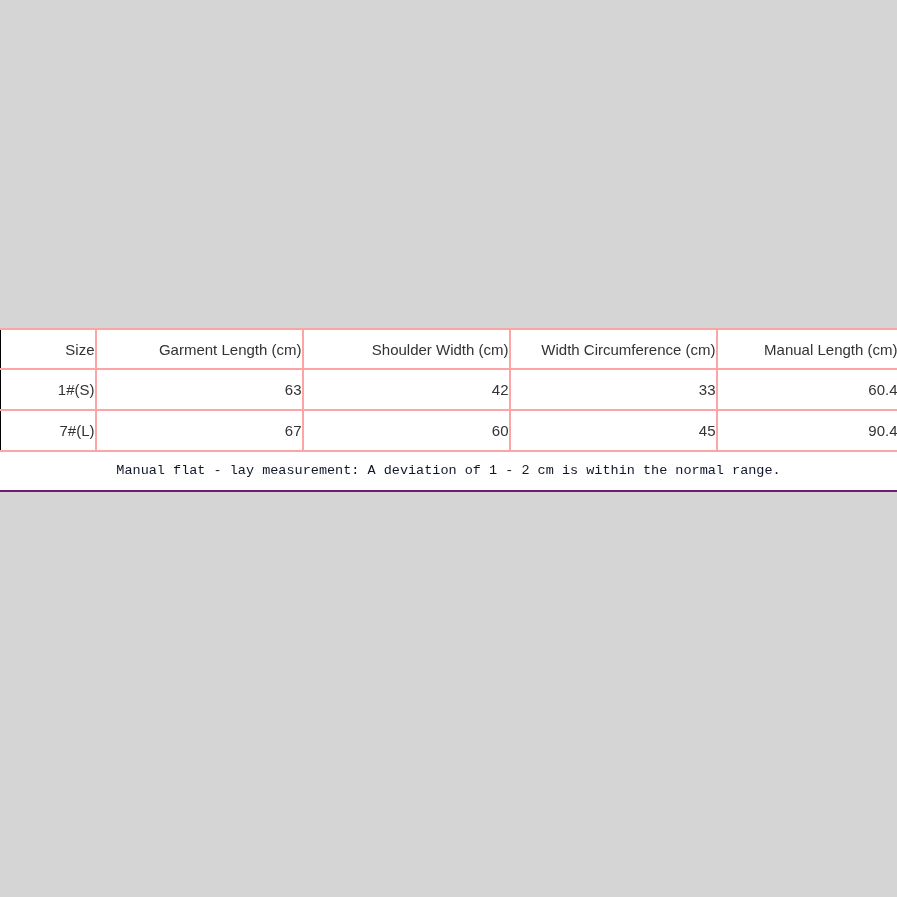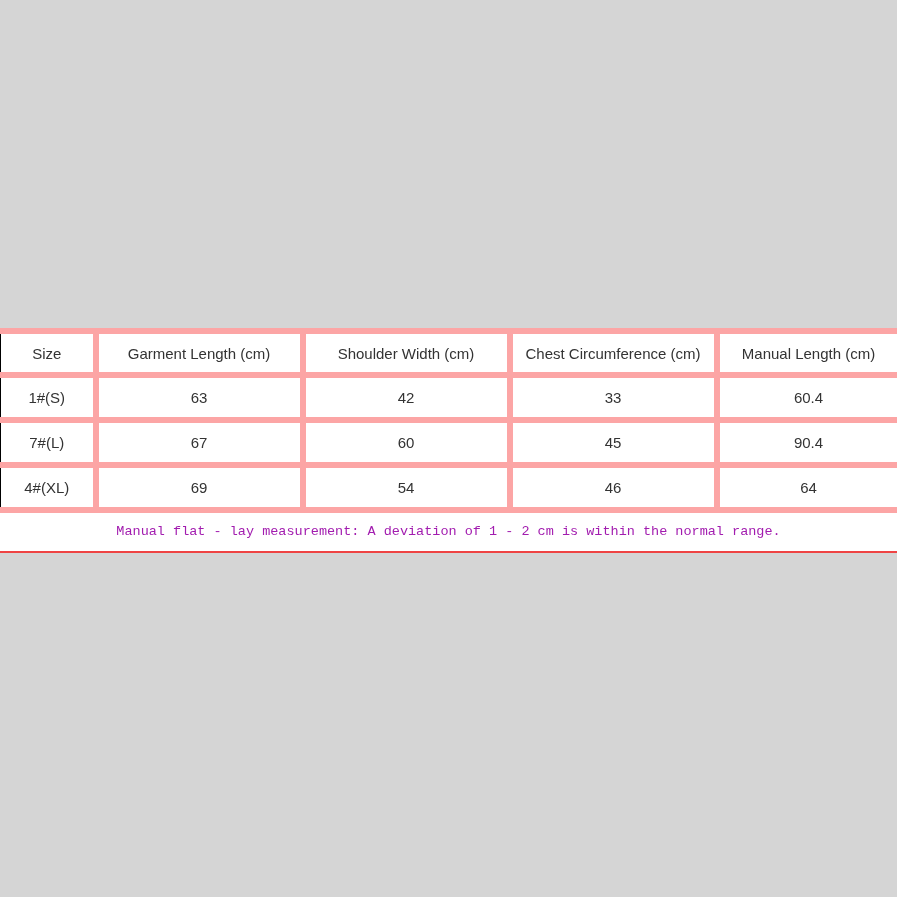--- a/index.html
+++ b/index.html
@@ -29,85 +29,78 @@
     border-top: 2px solid #000000;
     border-bottom: 2px solid #000000;
   }
   col.c-size  { width: 95px; }
   col.c-garment { width: 207px; }
   col.c-shoulder { width: 207px; }
   col.c-chest { width: 207px; }
   col.c-sleeve { width: 181px; }
   table.size-chart th,
   table.size-chart td {
-    border: 6px solid #fca5a5;
-    text-align: center;
+    border: 2px solid #fca5a5;
+    text-align: right;
     vertical-align: middle;
     font-size: 15px;
     font-weight: 400;
     color: #333333;
     padding: 0;
   }
   table.size-chart th { height: 38px; }
   table.size-chart td { height: 39px; }
   table.size-chart th:first-child,
   table.size-chart td:first-child { border-left: 1px solid #000000; }
   table.size-chart th:last-child,
   table.size-chart td:last-child { border-right: none; }
   .note-row {
     height: 38px;
     line-height: 38px;
     text-align: center;
     background: #ffffff;
-    border-bottom: 2px solid #ef4444;
+    border-bottom: 2px solid #701a75;
     font-family: "Liberation Mono", "DejaVu Sans Mono", monospace;
     font-size: 13.5px;
-    color: #a21caf;
+    color: #0f172a;
     white-space: nowrap;
   }
 </style>
 </head>
 <body>
 
 <div class="size-chart-band">
   <table class="size-chart">
     <colgroup>
       <col class="c-size">
       <col class="c-garment">
       <col class="c-shoulder">
       <col class="c-chest">
       <col class="c-sleeve">
     </colgroup>
     <thead>
       <tr>
         <th>Size</th>
         <th>Garment Length (cm)</th>
         <th>Shoulder Width (cm)</th>
-        <th>Chest Circumference (cm)</th>
+        <th>Width Circumference (cm)</th>
         <th>Manual Length (cm)</th>
       </tr>
     </thead>
     <tbody>
       <tr>
         <td>1#(S)</td>
         <td>63</td>
         <td>42</td>
         <td>33</td>
         <td>60.4</td>
       </tr>
       <tr>
         <td>7#(L)</td>
         <td>67</td>
         <td>60</td>
         <td>45</td>
         <td>90.4</td>
       </tr>
-      <tr>
-        <td>4#(XL)</td>
-        <td>69</td>
-        <td>54</td>
-        <td>46</td>
-        <td>64</td>
-      </tr>
     </tbody>
   </table>
   <div class="note-row">Manual flat - lay measurement: A deviation of 1 - 2 cm is within the normal range.</div>
 </div>
 
 </body></html>

